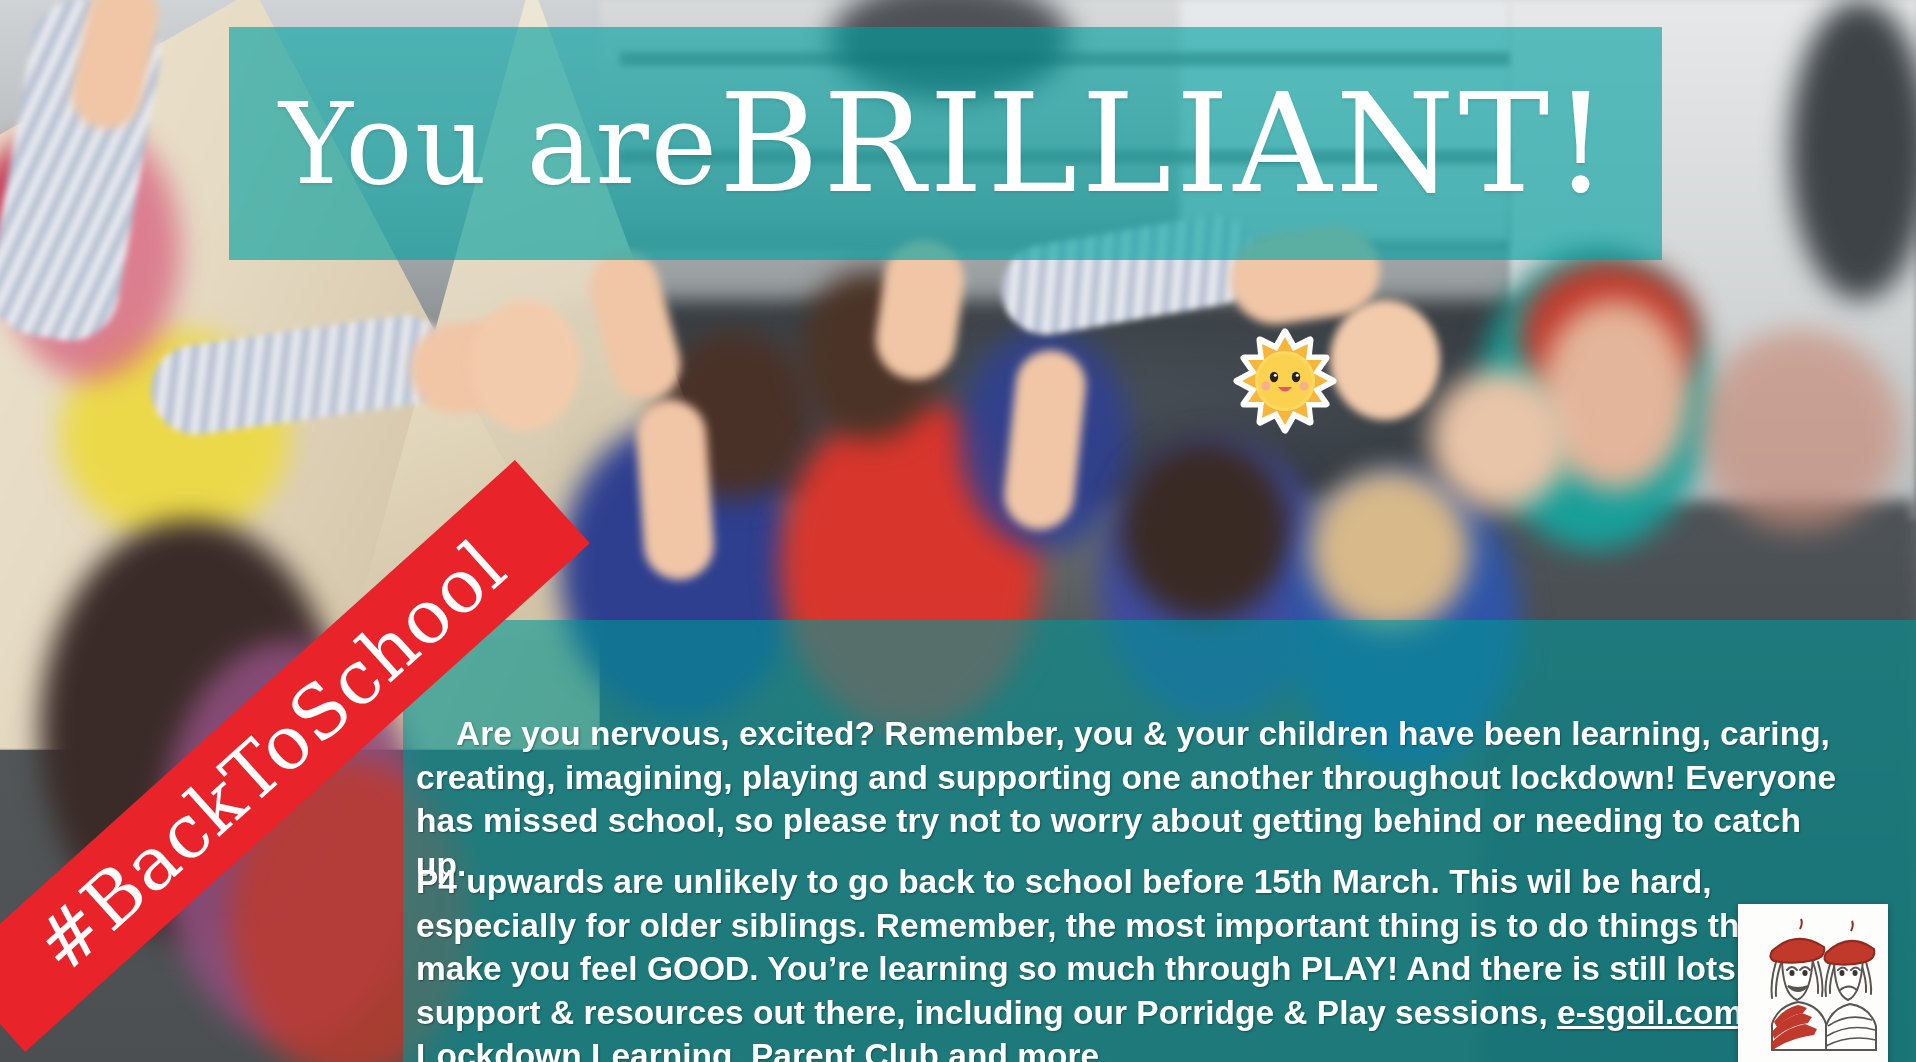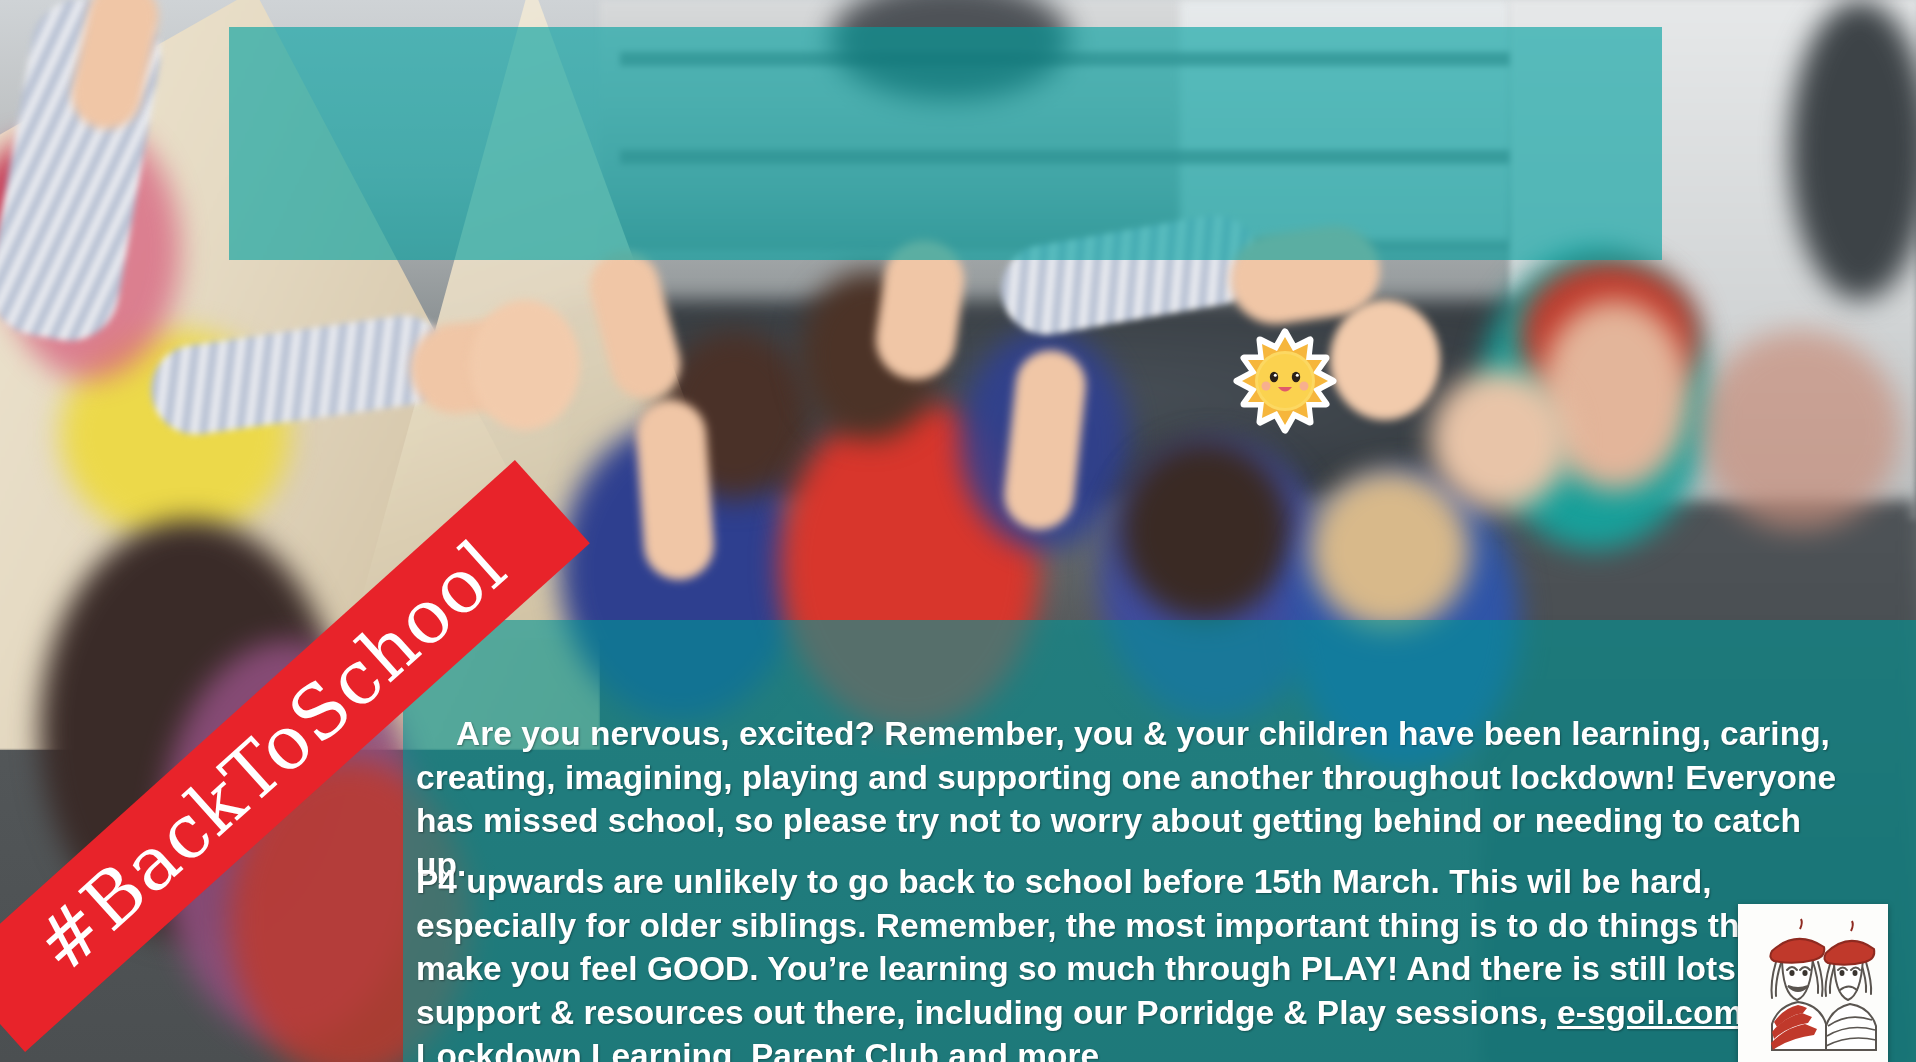--- a/index.html
+++ b/index.html
@@ -188,20 +188,24 @@
     <div class="sleeve" style="left:1000px;top:230px;width:260px;height:90px;transform:rotate(-10deg);"></div>
     <div class="arm" style="left:1230px;top:230px;width:150px;height:90px;transform:rotate(-8deg);"></div>
     <div class="hand" style="left:1330px;top:300px;width:110px;height:120px;"></div>
     <div class="arm" style="left:1010px;top:350px;width:70px;height:180px;transform:rotate(6deg);"></div>
     <div class="arm" style="left:640px;top:400px;width:70px;height:180px;transform:rotate(-4deg);"></div>
     <div class="ph" style="left:1790px;top:0px;width:140px;height:300px;background:#3d4347;"></div>
     <div class="ph" style="left:830px;top:-20px;width:240px;height:120px;background:#2d3238;opacity:.8;"></div>
   </div>
 
   <div class="banner-top"></div>
+  <div class="headline">
+    <span class="h-small">You are </span>
+      <span class="h-big">BRILLIANT!</span>
+  </div>
 
   <div class="sun">
     <svg width="106" height="106" viewBox="0 0 106 106" aria-hidden="true">
       <g>
         <path d="M53 4 L62 20 L78 12 L76 30 L94 30 L84 44 L101 53 L84 62 L94 76 L76 76 L78 94 L62 86 L53 102 L44 86 L28 94 L30 76 L12 76 L22 62 L5 53 L22 44 L12 30 L30 30 L28 12 L44 20 Z" fill="#ffffff" stroke="#ffffff" stroke-width="7" stroke-linejoin="round"></path>
         <path d="M53 9 L61 23 L76 16 L74 32 L90 32 L81 45 L96 53 L81 61 L90 74 L74 74 L76 90 L61 83 L53 97 L45 83 L30 90 L32 74 L16 74 L25 61 L10 53 L25 45 L16 32 L32 32 L30 16 L45 23 Z" fill="#f6b63c"></path>
         <circle cx="53" cy="53" r="30" fill="#fcd862"></circle>
         <circle cx="53" cy="53" r="27" fill="#fbd24f"></circle>
         <ellipse cx="42" cy="49" rx="4.2" ry="5.2" fill="#2b2118"></ellipse>
         <ellipse cx="64" cy="49" rx="4.2" ry="5.2" fill="#2b2118"></ellipse>

